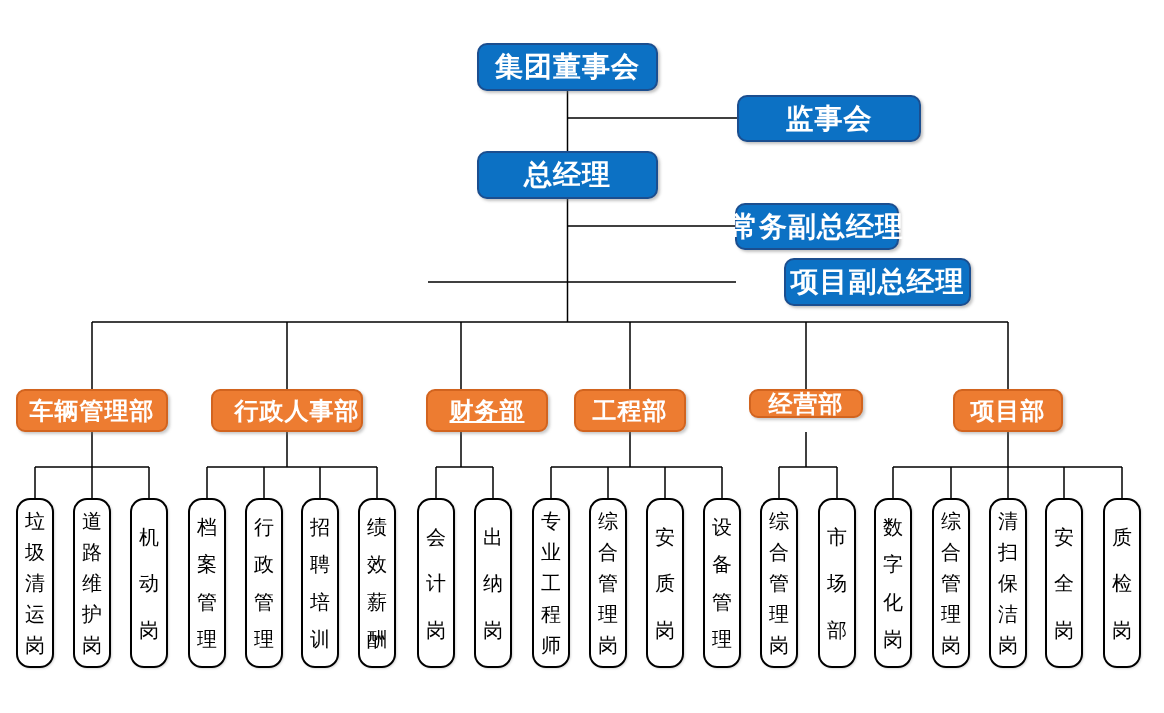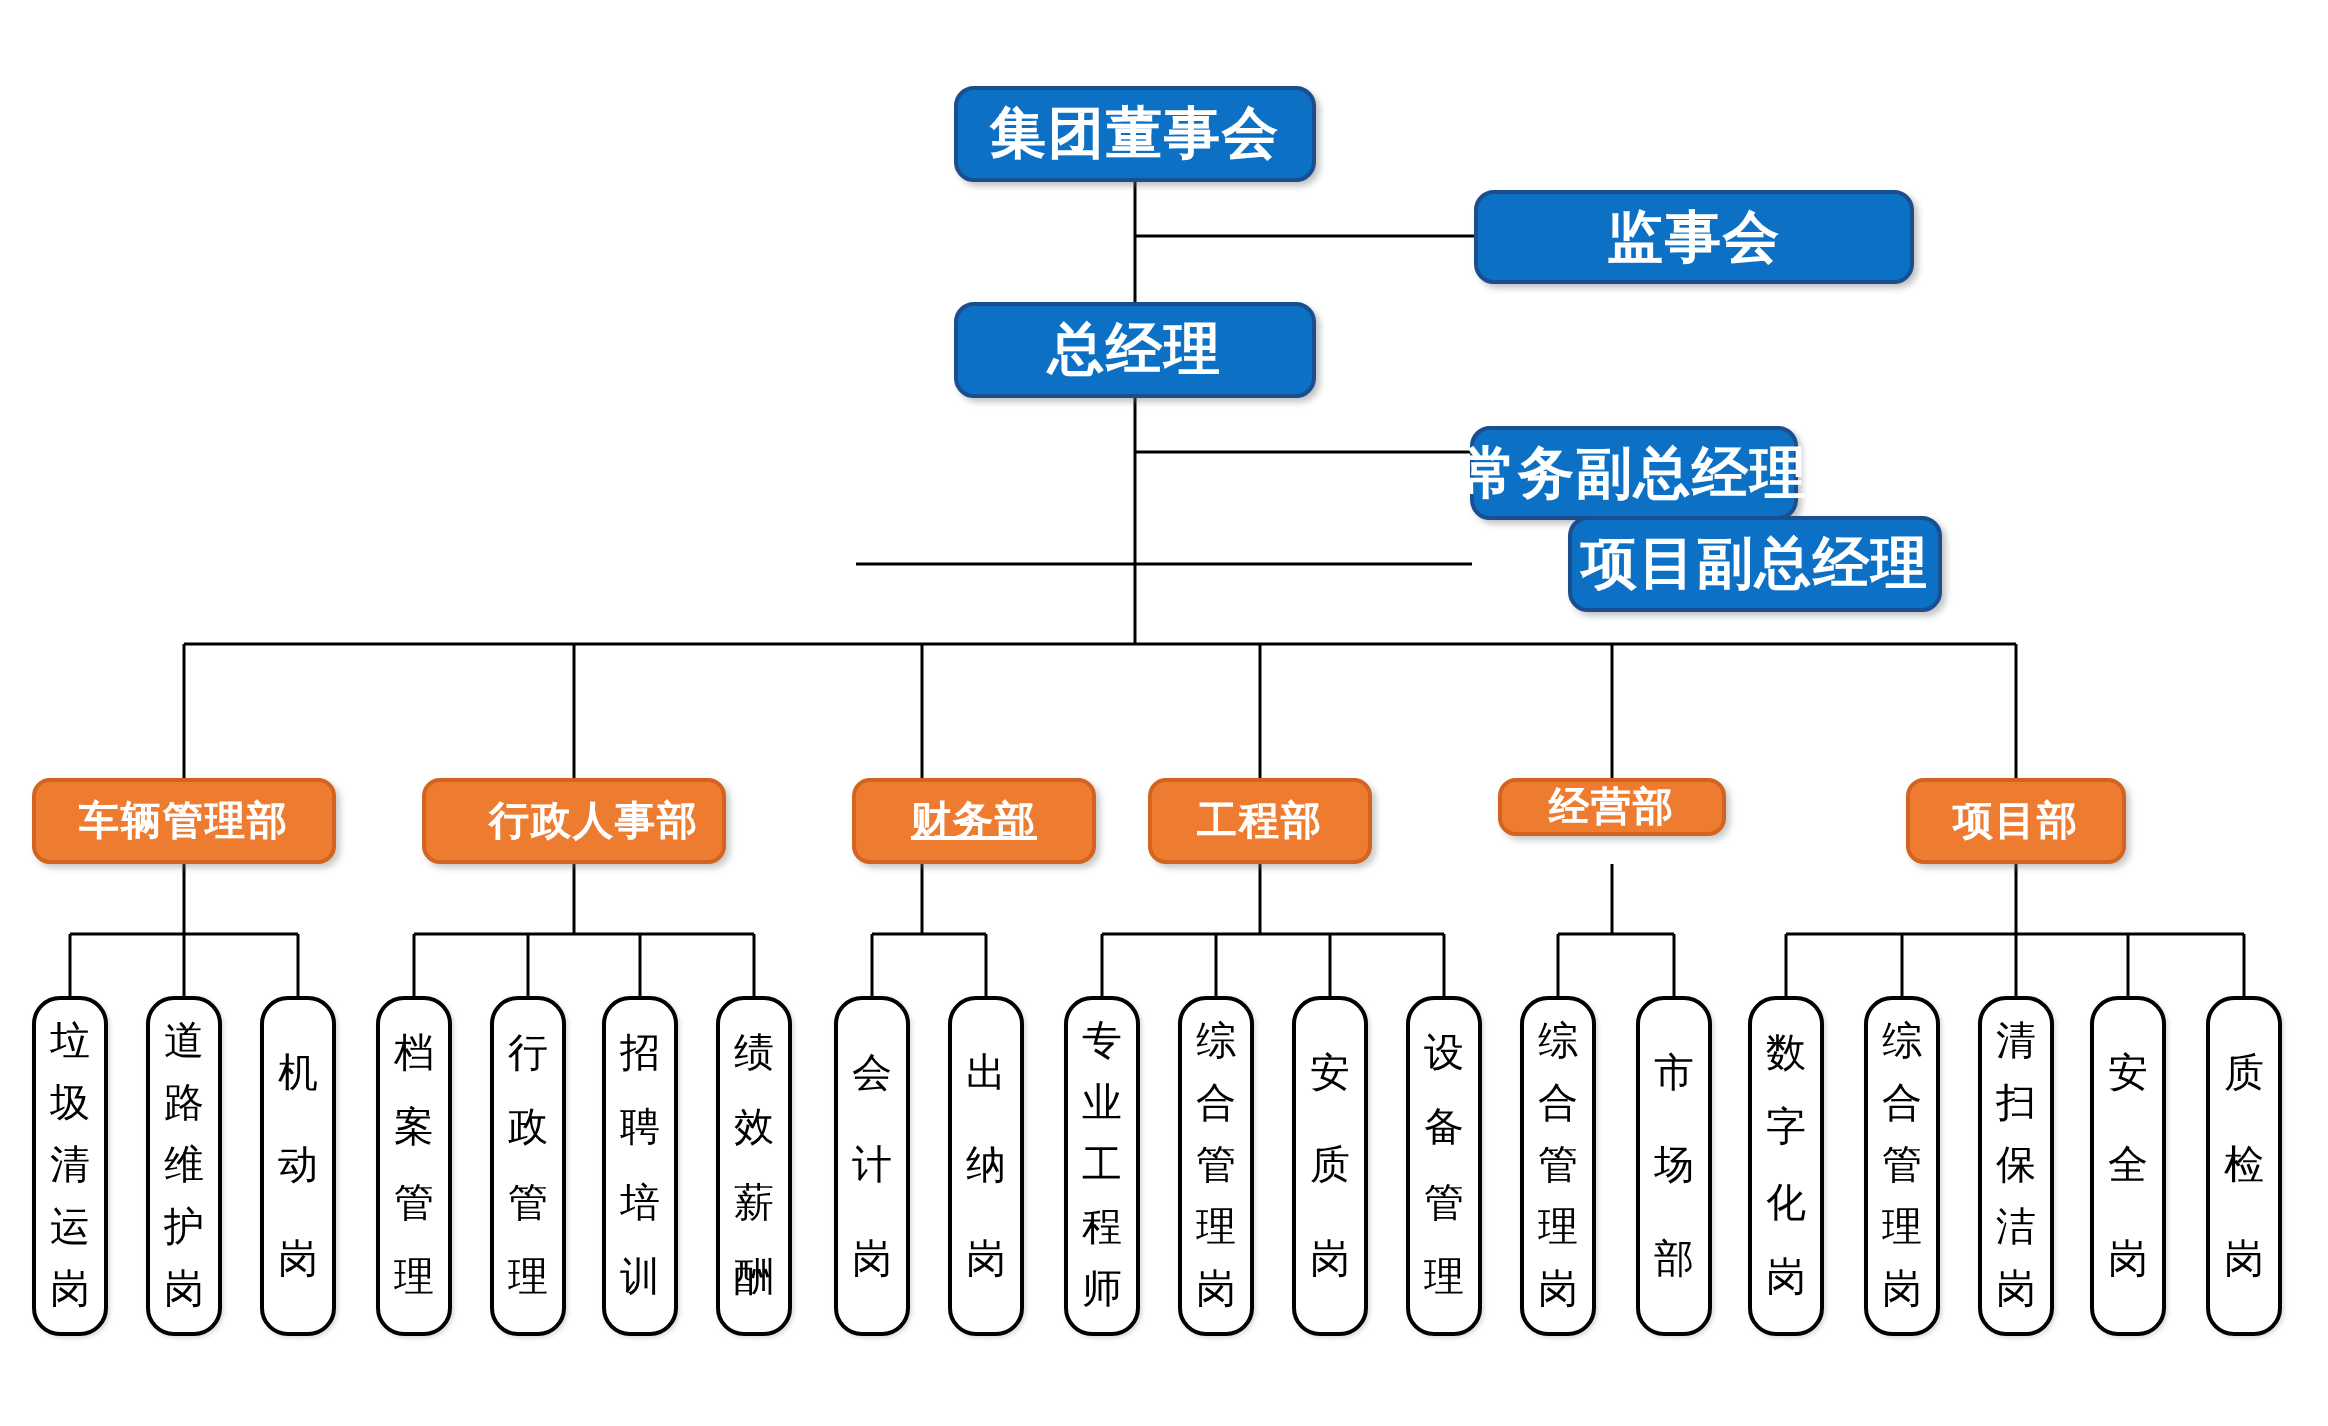--- a/index.html
+++ b/index.html
@@ -35,21 +35,21 @@
     background: #0c71c4;
     border: 2.5px solid #1b4e8f;
     border-radius: 10px;
     font-size: 28px;
     box-shadow: 2px 2px 3px rgba(120,120,120,0.45);
   }
   .node.orange {
     background: #ed7c31;
     border: 2px solid #d2641f;
     border-radius: 9px;
-    font-size: 20px;
+    font-size: 24px;
     box-shadow: 2px 2px 3px rgba(120,120,120,0.4);
   }
   .pill {
     position: absolute;
     top: 498px;
     width: 38px;
     height: 170px;
     box-sizing: border-box;
     background: #ffffff;
     border: 2px solid #000000;
@@ -123,25 +123,25 @@
     <line x1="893" y1="467" x2="1122" y2="467"></line>
     <line x1="893" y1="467" x2="893" y2="498"></line>
     <line x1="951" y1="467" x2="951" y2="498"></line>
     <line x1="1008" y1="467" x2="1008" y2="498"></line>
     <line x1="1064" y1="467" x2="1064" y2="498"></line>
     <line x1="1122" y1="467" x2="1122" y2="498"></line>
   </svg>
 
   <div class="node blue" style="left:477px; top:43px; width:181px; height:48px;">集团董事会</div>
 
-  <div class="node blue" style="left:737px; top:95px; width:220px; height:47px;">监事会</div>
+  <div class="node blue" style="left:737px; top:95px; width:184px; height:47px;">监事会</div>
 
   <div class="node blue" style="left:477px; top:151px; width:181px; height:48px;">总经理</div>
 
-  <div class="node blue" style="left:735px; top:213px; width:164px; height:47px;">常务副总经理</div>
+  <div class="node blue" style="left:735px; top:203px; width:164px; height:47px;">常务副总经理</div>
 
 
   <div class="node blue" style="left:736px; top:258px; width:187px; height:48px;margin-left:48px;">项目副总经理</div>
 
   <div class="node orange" style="left:16px; top:389px; width:152px; height:43px;">车辆管理部</div>
 
   <div class="node orange" style="left:211px; top:389px; width:152px; height:43px;padding-left:20px;">行政人事部</div>
 
   <div class="node orange" style="left:426px; top:389px; width:122px; height:43px;text-decoration:underline;">财务部</div>
 

